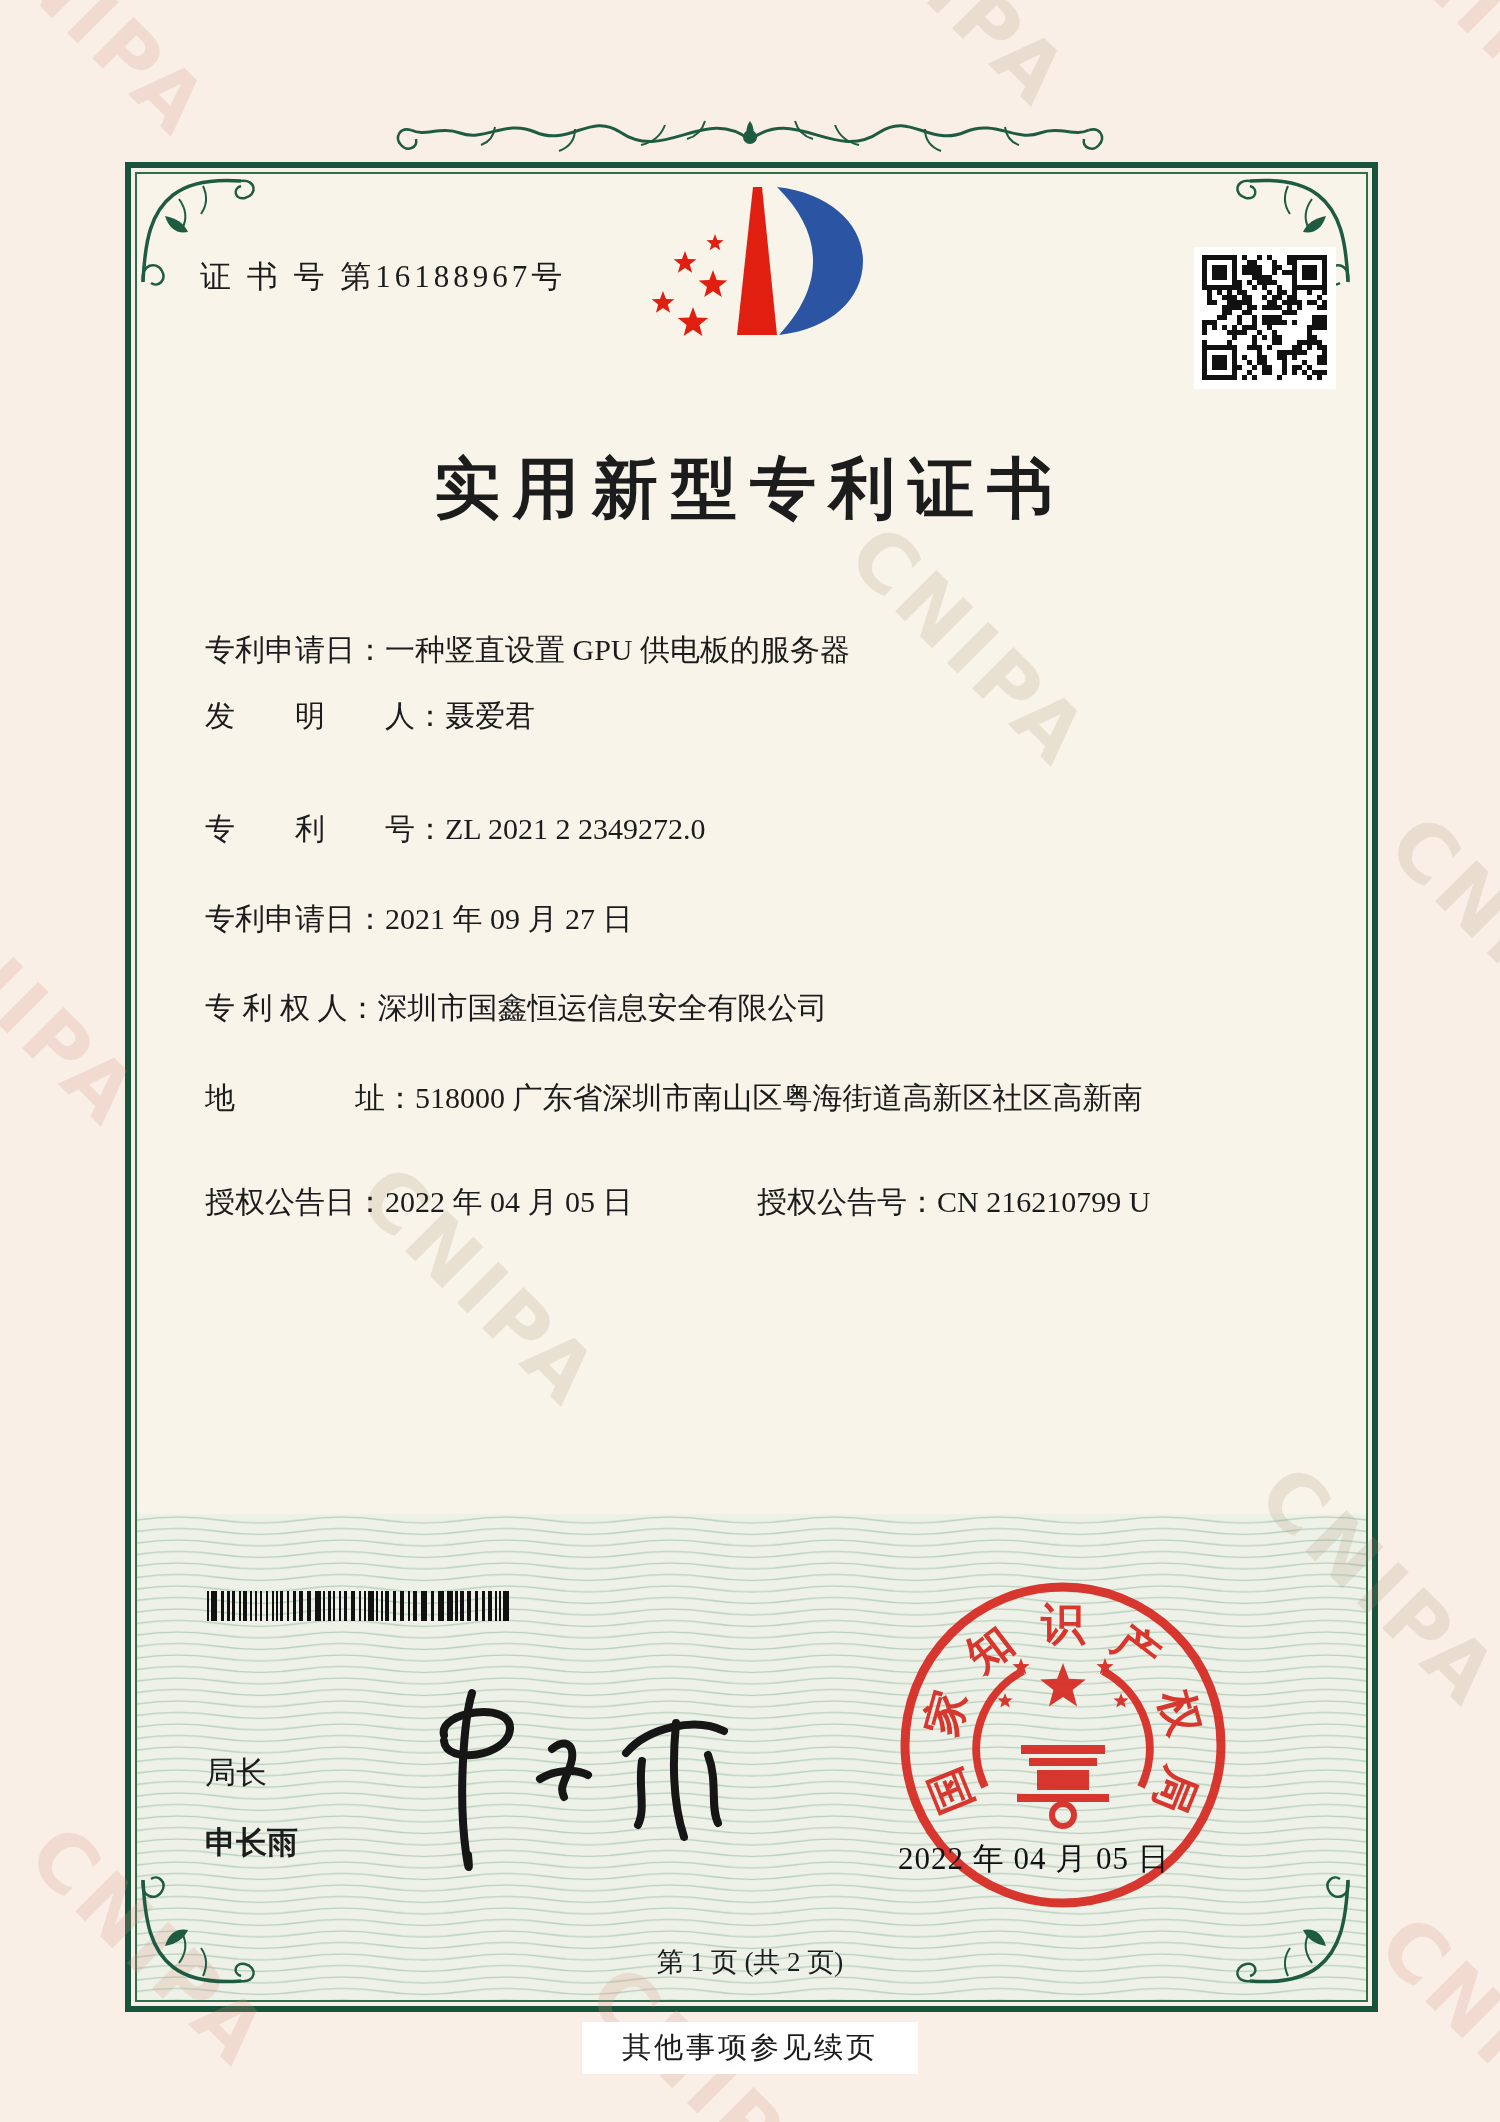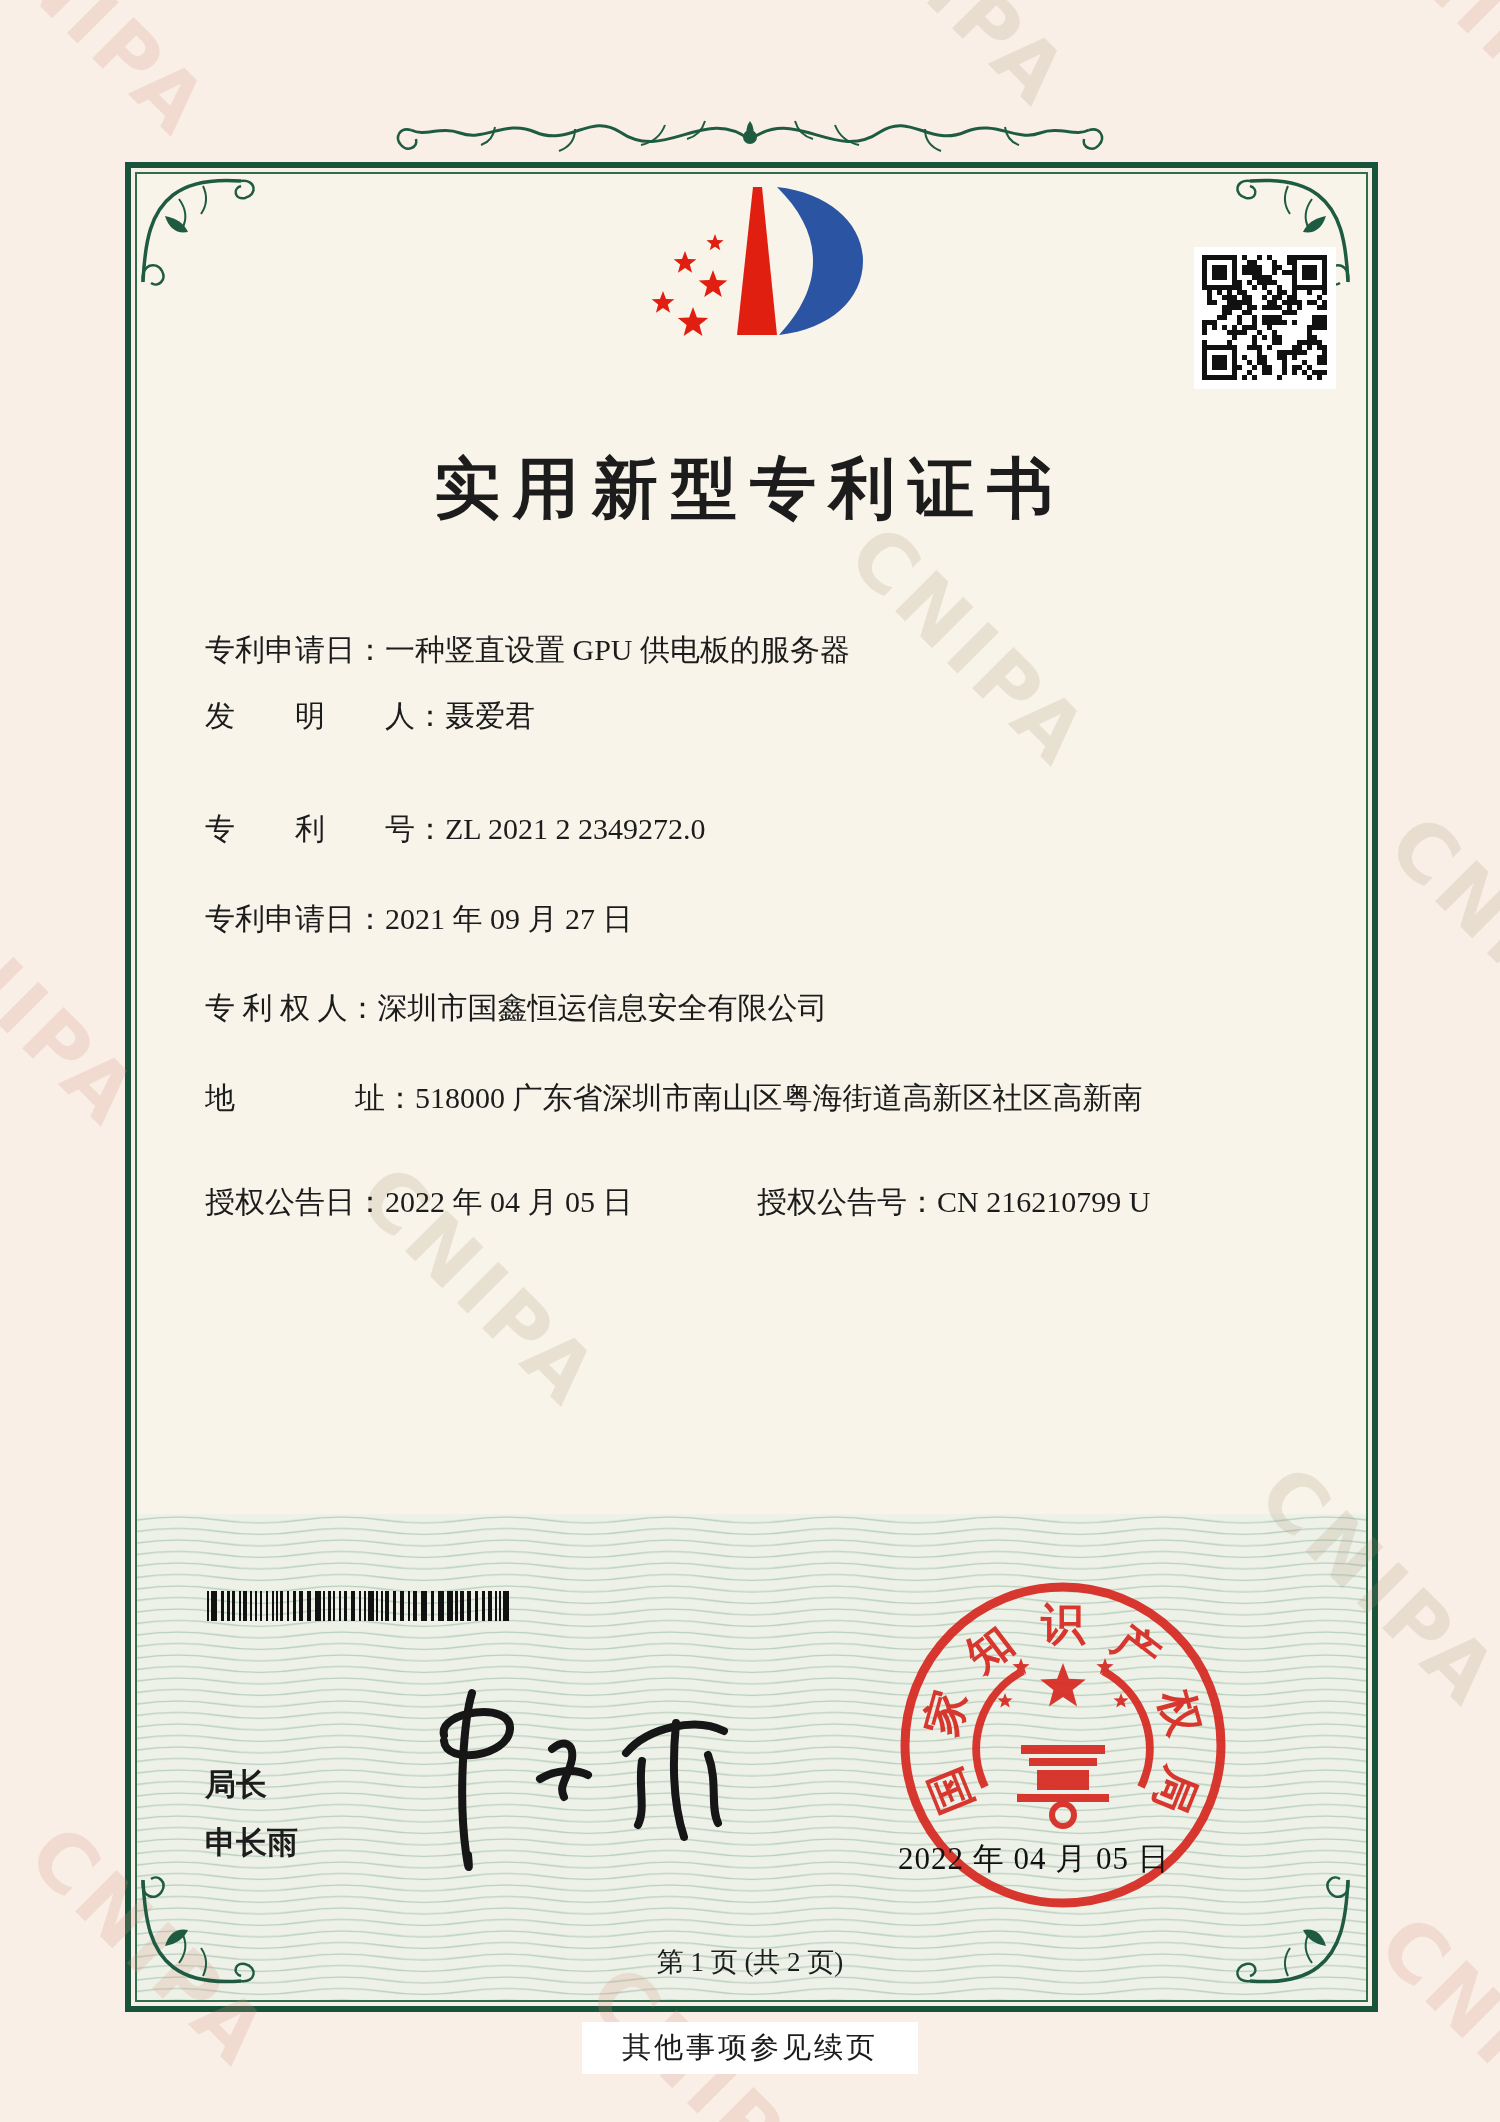--- a/index.html
+++ b/index.html
@@ -35,21 +35,21 @@
   .addr2{position:absolute;left:300px;font-size:30px;white-space:nowrap;z-index:3;}
   .grant-no{position:absolute;left:757px;font-size:30px;white-space:nowrap;z-index:3;text-align:center;}
 
   
   .bodytext{position:absolute;left:152px;top:1240px;width:1196px;z-index:3;}
   .bodytext p{margin:0;font-size:30.5px;line-height:53px;text-indent:62px;text-align:justify;}
 
   
   .barcode{position:absolute;left:207px;top:1591px;z-index:3;}
   .sig-title{position:absolute;left:205px;top:1752px;font-family:"DejaVu Sans","Liberation Sans",sans-serif;
-             font-weight:700;font-size:31px;z-index:3;margin-top:12px;}
+             font-weight:400;font-size:31px;z-index:3;}
   .sig-name{position:absolute;left:205px;top:1822px;font-family:"DejaVu Sans","Liberation Sans",sans-serif;
             font-weight:700;font-size:31px;z-index:3;}
   .signature{position:absolute;left:390px;top:1655px;z-index:3;}
   .seal{position:absolute;left:893px;top:1575px;z-index:3;opacity:.92;}
   .seal-date{position:absolute;left:898px;top:1838px;font-size:31px;letter-spacing:1px;
              white-space:nowrap;z-index:4;color:#111;}
   .page-info{position:absolute;left:0;width:100%;top:1944px;text-align:center;font-size:27px;z-index:3;}
   .footer-note{position:absolute;left:50%;transform:translateX(-50%);top:2022px;background:#ffffff;
                padding:6px 40px;font-size:29px;letter-spacing:3px;white-space:nowrap;z-index:3;}
 </style>
@@ -109,20 +109,21 @@
     <use href="#cornerOrn" transform="translate(133,1992) scale(1,-1)"></use>
     <use href="#cornerOrn" transform="translate(1358,1992) scale(-1,-1)"></use>
     <g transform="translate(365,85)">
       <use href="#garlandHalf"></use>
       <use href="#garlandHalf" transform="translate(770,0) scale(-1,1)"></use>
       <circle cx="385" cy="52" r="7" fill="#1e5b40"></circle>
       <path d="M385,36 q7,9 0,16 q-7,-7 0,-16" fill="#1e5b40"></path>
     </g>
   </svg>
 
+  <div class="cert-no">证 书 号 第16188967号</div>
 
   <svg class="logo" width="240" height="155" viewBox="0 0 240 155">
     <path d="M142,4 C196,10 228,42 228,78 C228,116 196,146 144,152 C166,128 178,104 178,78 C178,52 166,28 142,4 Z" fill="#2b55a3"></path>
     <path d="M118,4 L127,4 L142,152 L102,152 Z" fill="#e01f10"></path>
     <g id="logo-stars" fill="#e01f10">
         <polygon points="80.0,51.0 82.2,56.9 88.6,57.2 83.6,61.2 85.3,67.3 80.0,63.8 74.7,67.3 76.4,61.2 71.4,57.2 77.8,56.9"></polygon>
         <polygon points="50.0,68.0 53.0,75.9 61.4,76.3 54.8,81.6 57.1,89.7 50.0,85.0 42.9,89.7 45.2,81.6 38.6,76.3 47.0,75.9"></polygon>
         <polygon points="78.0,87.0 81.7,96.9 92.3,97.4 84.0,103.9 86.8,114.1 78.0,108.3 69.2,114.1 72.0,103.9 63.7,97.4 74.3,96.9"></polygon>
         <polygon points="28.0,108.0 31.0,115.9 39.4,116.3 32.8,121.6 35.1,129.7 28.0,125.0 20.9,129.7 23.2,121.6 16.6,116.3 25.0,115.9"></polygon>
         <polygon points="58.0,124.0 61.9,134.6 73.2,135.1 64.4,142.1 67.4,152.9 58.0,146.7 48.6,152.9 51.6,142.1 42.8,135.1 54.1,134.6"></polygon>

